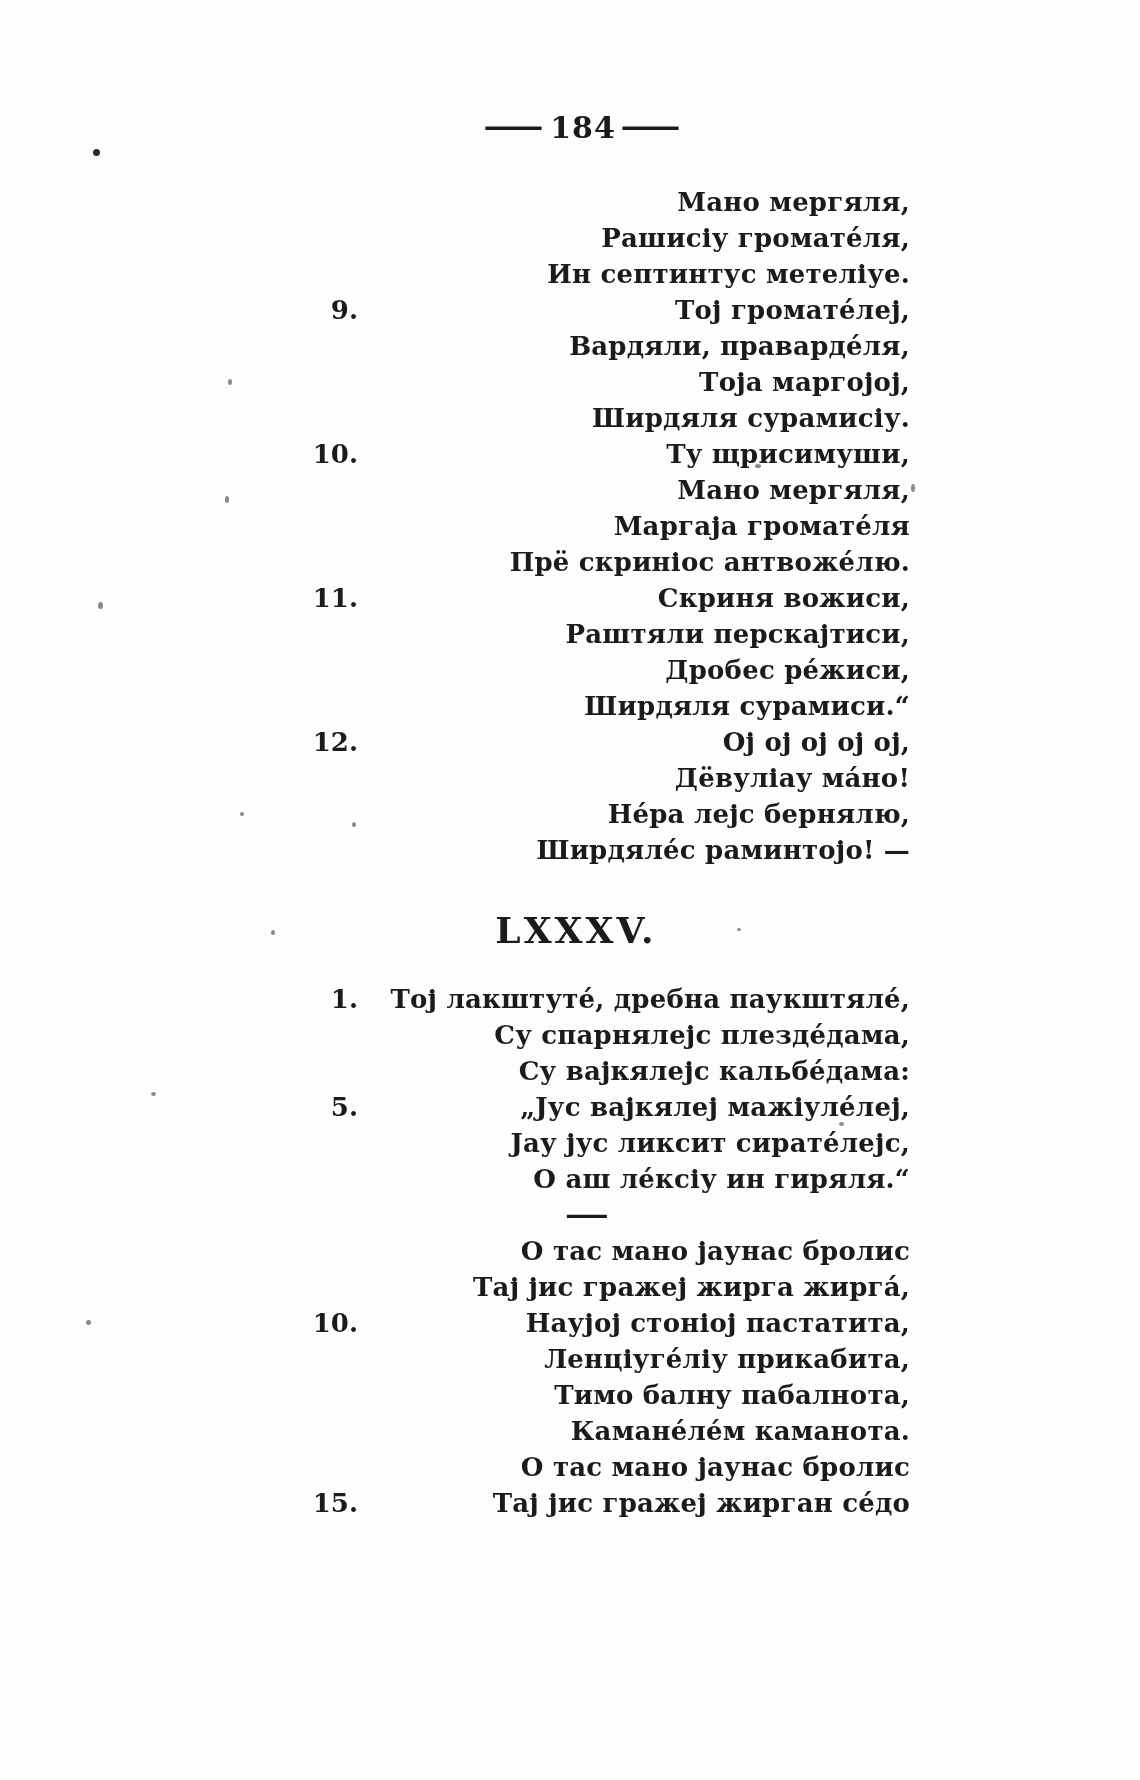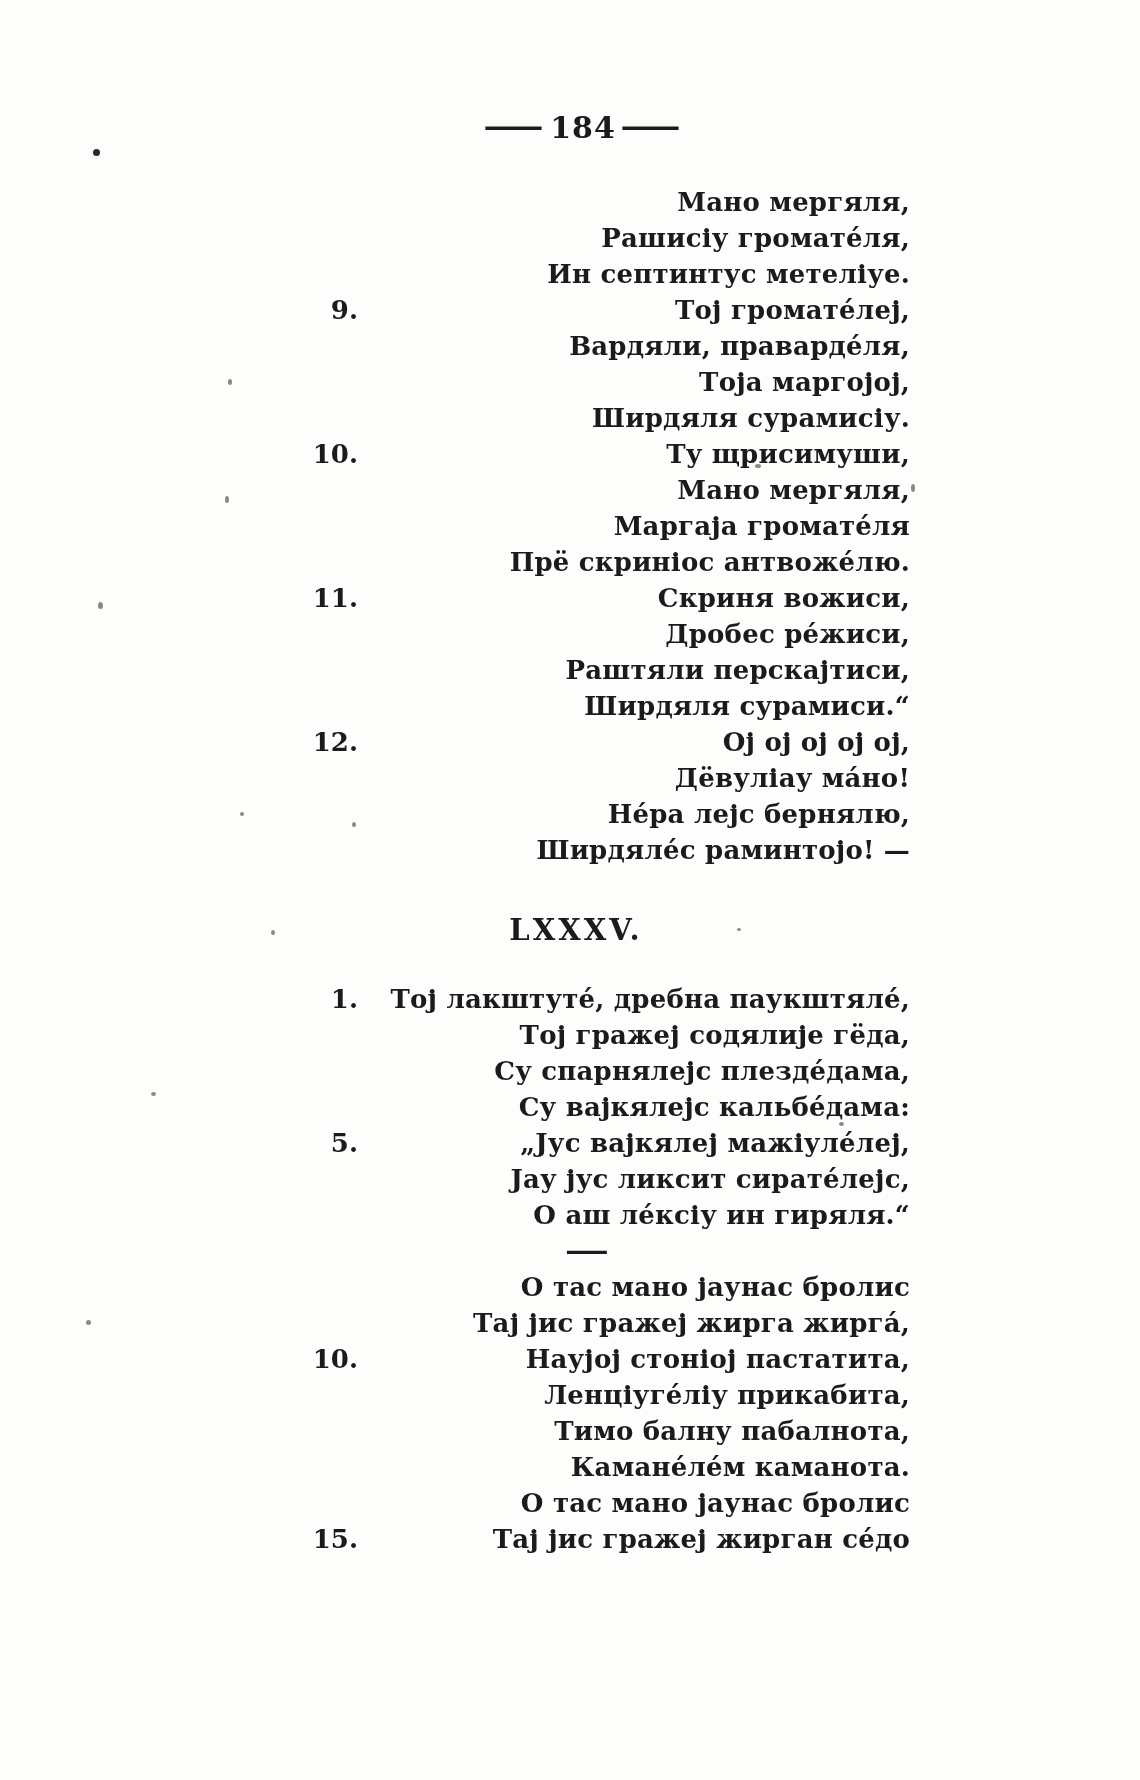--- a/index.html
+++ b/index.html
@@ -26,21 +26,21 @@
     position:absolute;top:184px;left:290px;width:620px;
     font-size:26px;line-height:36px;
   }
   .stanza .line{display:flex;}
   .num{
     flex:0 0 82px;text-align:right;padding-right:14px;
     box-sizing:border-box;white-space:nowrap;
   }
   .txt{flex:1;letter-spacing:0.2px;white-space:nowrap;text-align:right;}
   .heading{
-    text-align:center;font-size:29px;letter-spacing:3px;
+    text-align:center;font-size:36px;letter-spacing:3px;
     margin:44px 0 33px 0;padding-right:48px;
   }
   .divider{
     text-align:center;line-height:36px;font-size:28px;
     padding-right:26px;
   }
   .divider span{display:inline-block;transform:scaleX(1.6);}
   .speck{position:absolute;background:#2a2a2a;border-radius:50%;}
   .speck.light{opacity:.55;}
 </style>
@@ -98,25 +98,25 @@
         <div class="line">
           <span class="num"></span>
           <span class="txt">Прё скриніос антвоже́лю.</span>
         </div>
         <div class="line">
           <span class="num">11.</span>
           <span class="txt">Скриня вожиси,</span>
         </div>
         <div class="line">
           <span class="num"></span>
+          <span class="txt">Раштяли перскајтиси,</span>
+        </div>
+        <div class="line">
+          <span class="num"></span>
           <span class="txt">Дробес ре́жиси,</span>
-        </div>
-        <div class="line">
-          <span class="num"></span>
-          <span class="txt">Раштяли перскајтиси,</span>
         </div>
         <div class="line">
           <span class="num"></span>
           <span class="txt">Ширдяля сурамиси.“</span>
         </div>
         <div class="line">
           <span class="num">12.</span>
           <span class="txt">Ој ој ој ој ој,</span>
         </div>
         <div class="line">
@@ -133,21 +133,20 @@
         </div>
       </div>
       <div class="heading">LXXXV.</div>
       <div class="stanza">
         <div class="line">
           <span class="num">1.</span>
           <span class="txt">Тој лакштуте́, дребна паукштяле́,</span>
         </div>
         <div class="line">
           <span class="num"></span>
-          <span class="txt">Тој гражеј содялије гёда,</span>
         </div>
         <div class="line">
           <span class="num"></span>
           <span class="txt">Су спарнялејс плезде́дама,</span>
         </div>
         <div class="line">
           <span class="num"></span>
           <span class="txt">Су вајкялејс кальбе́дама:</span>
         </div>
         <div class="line">

